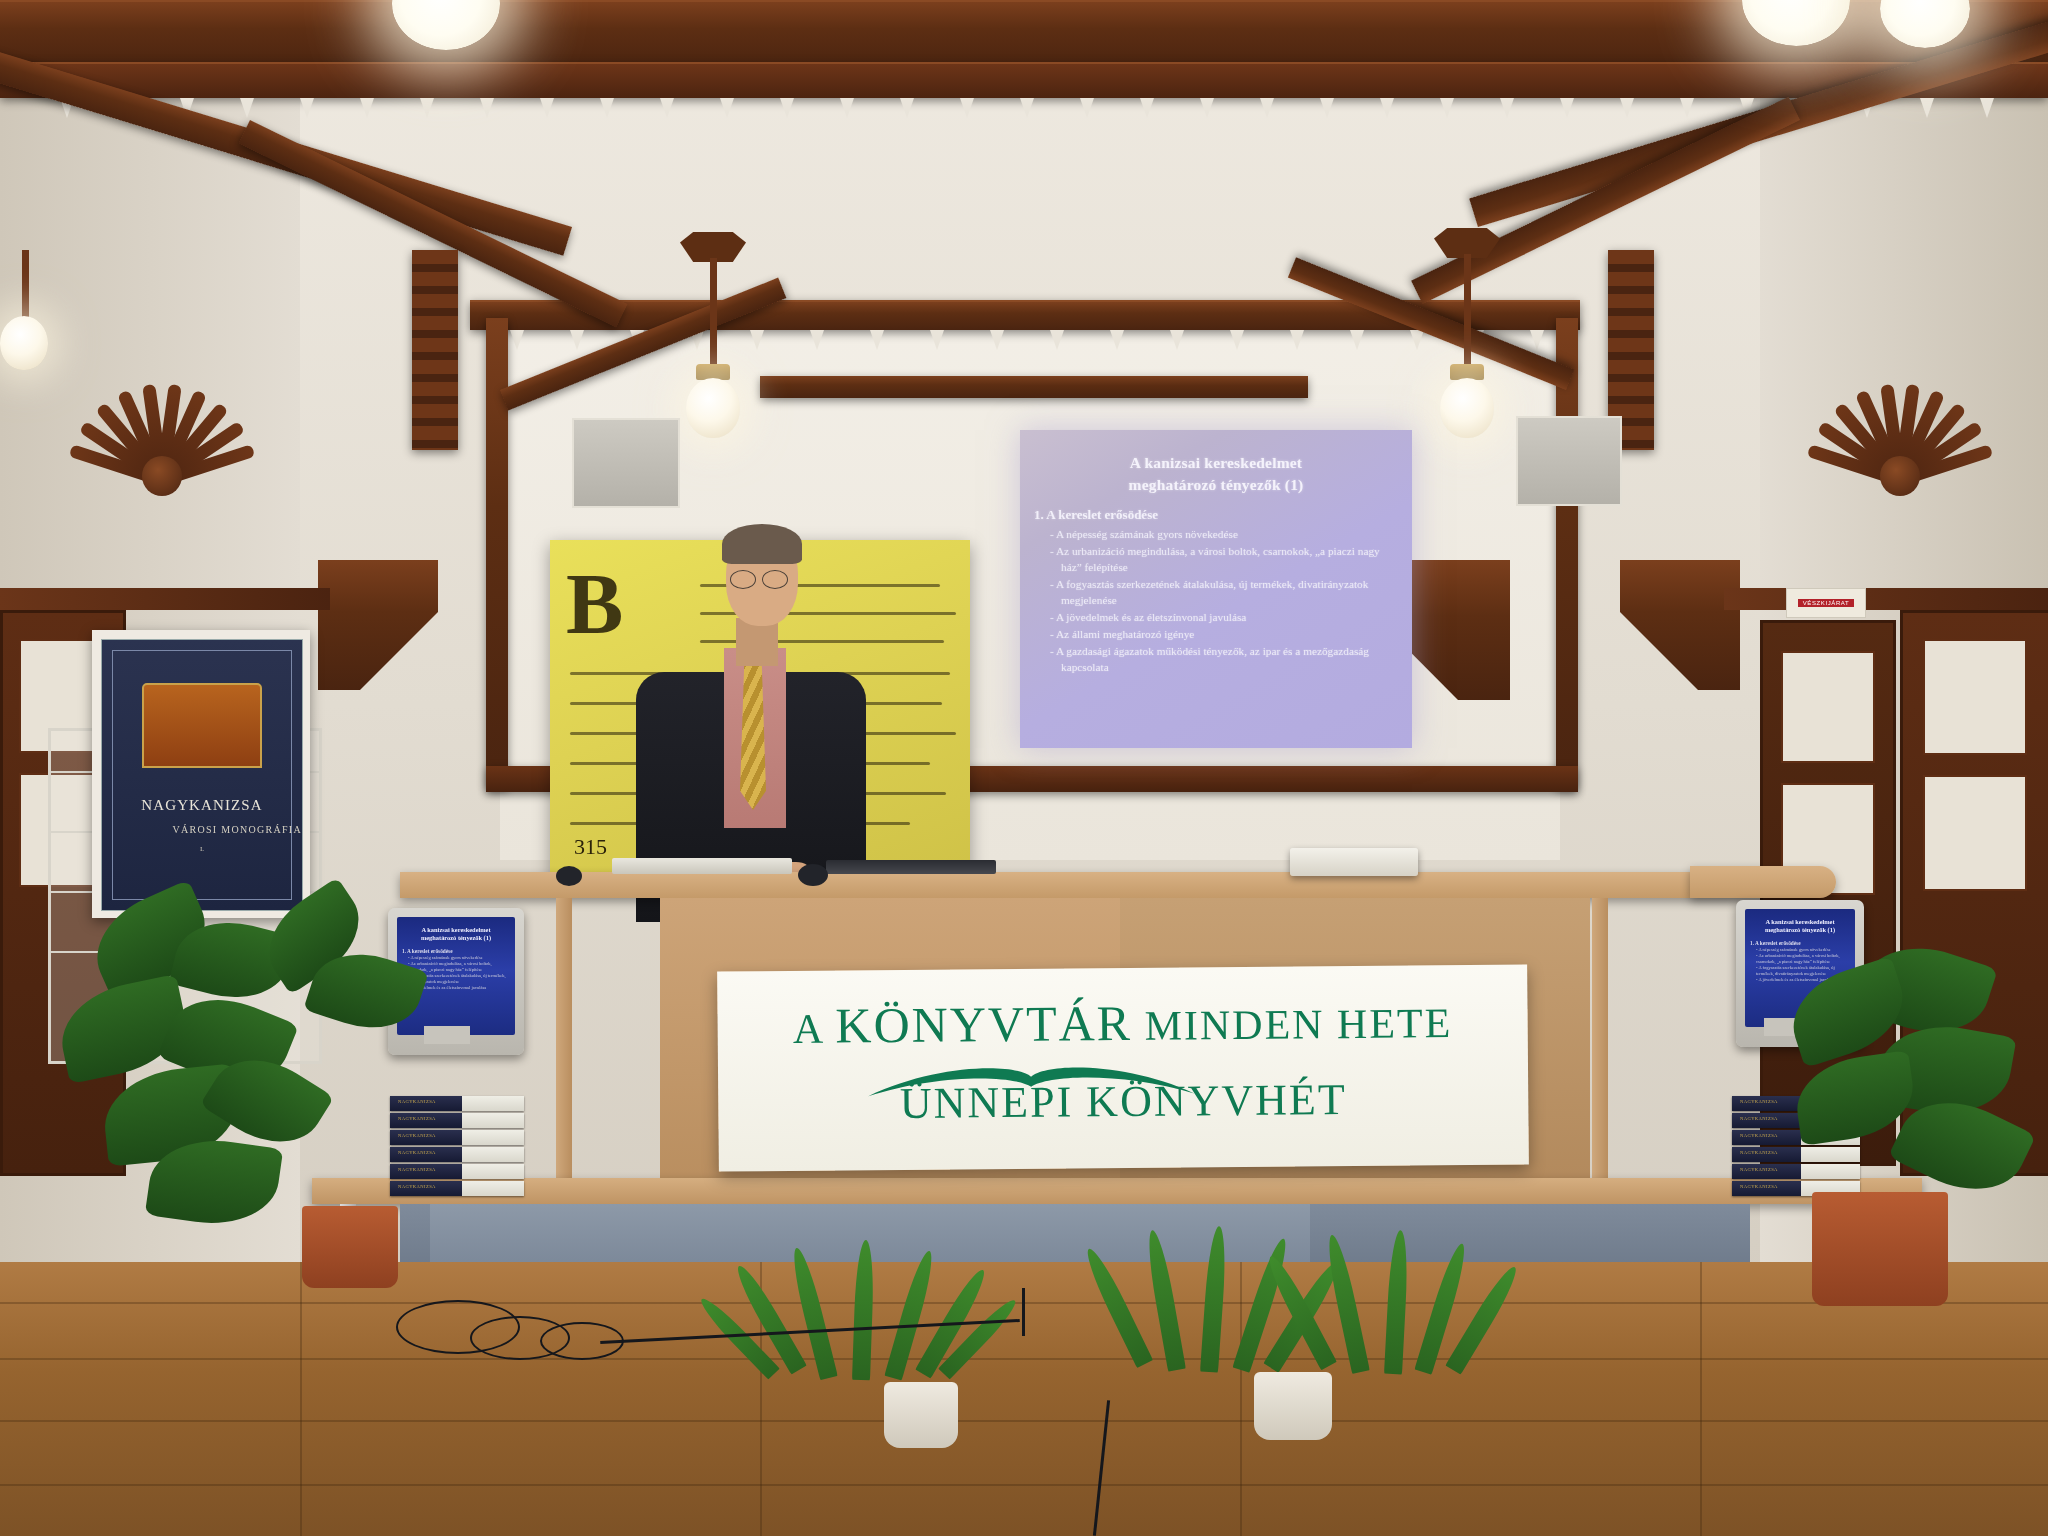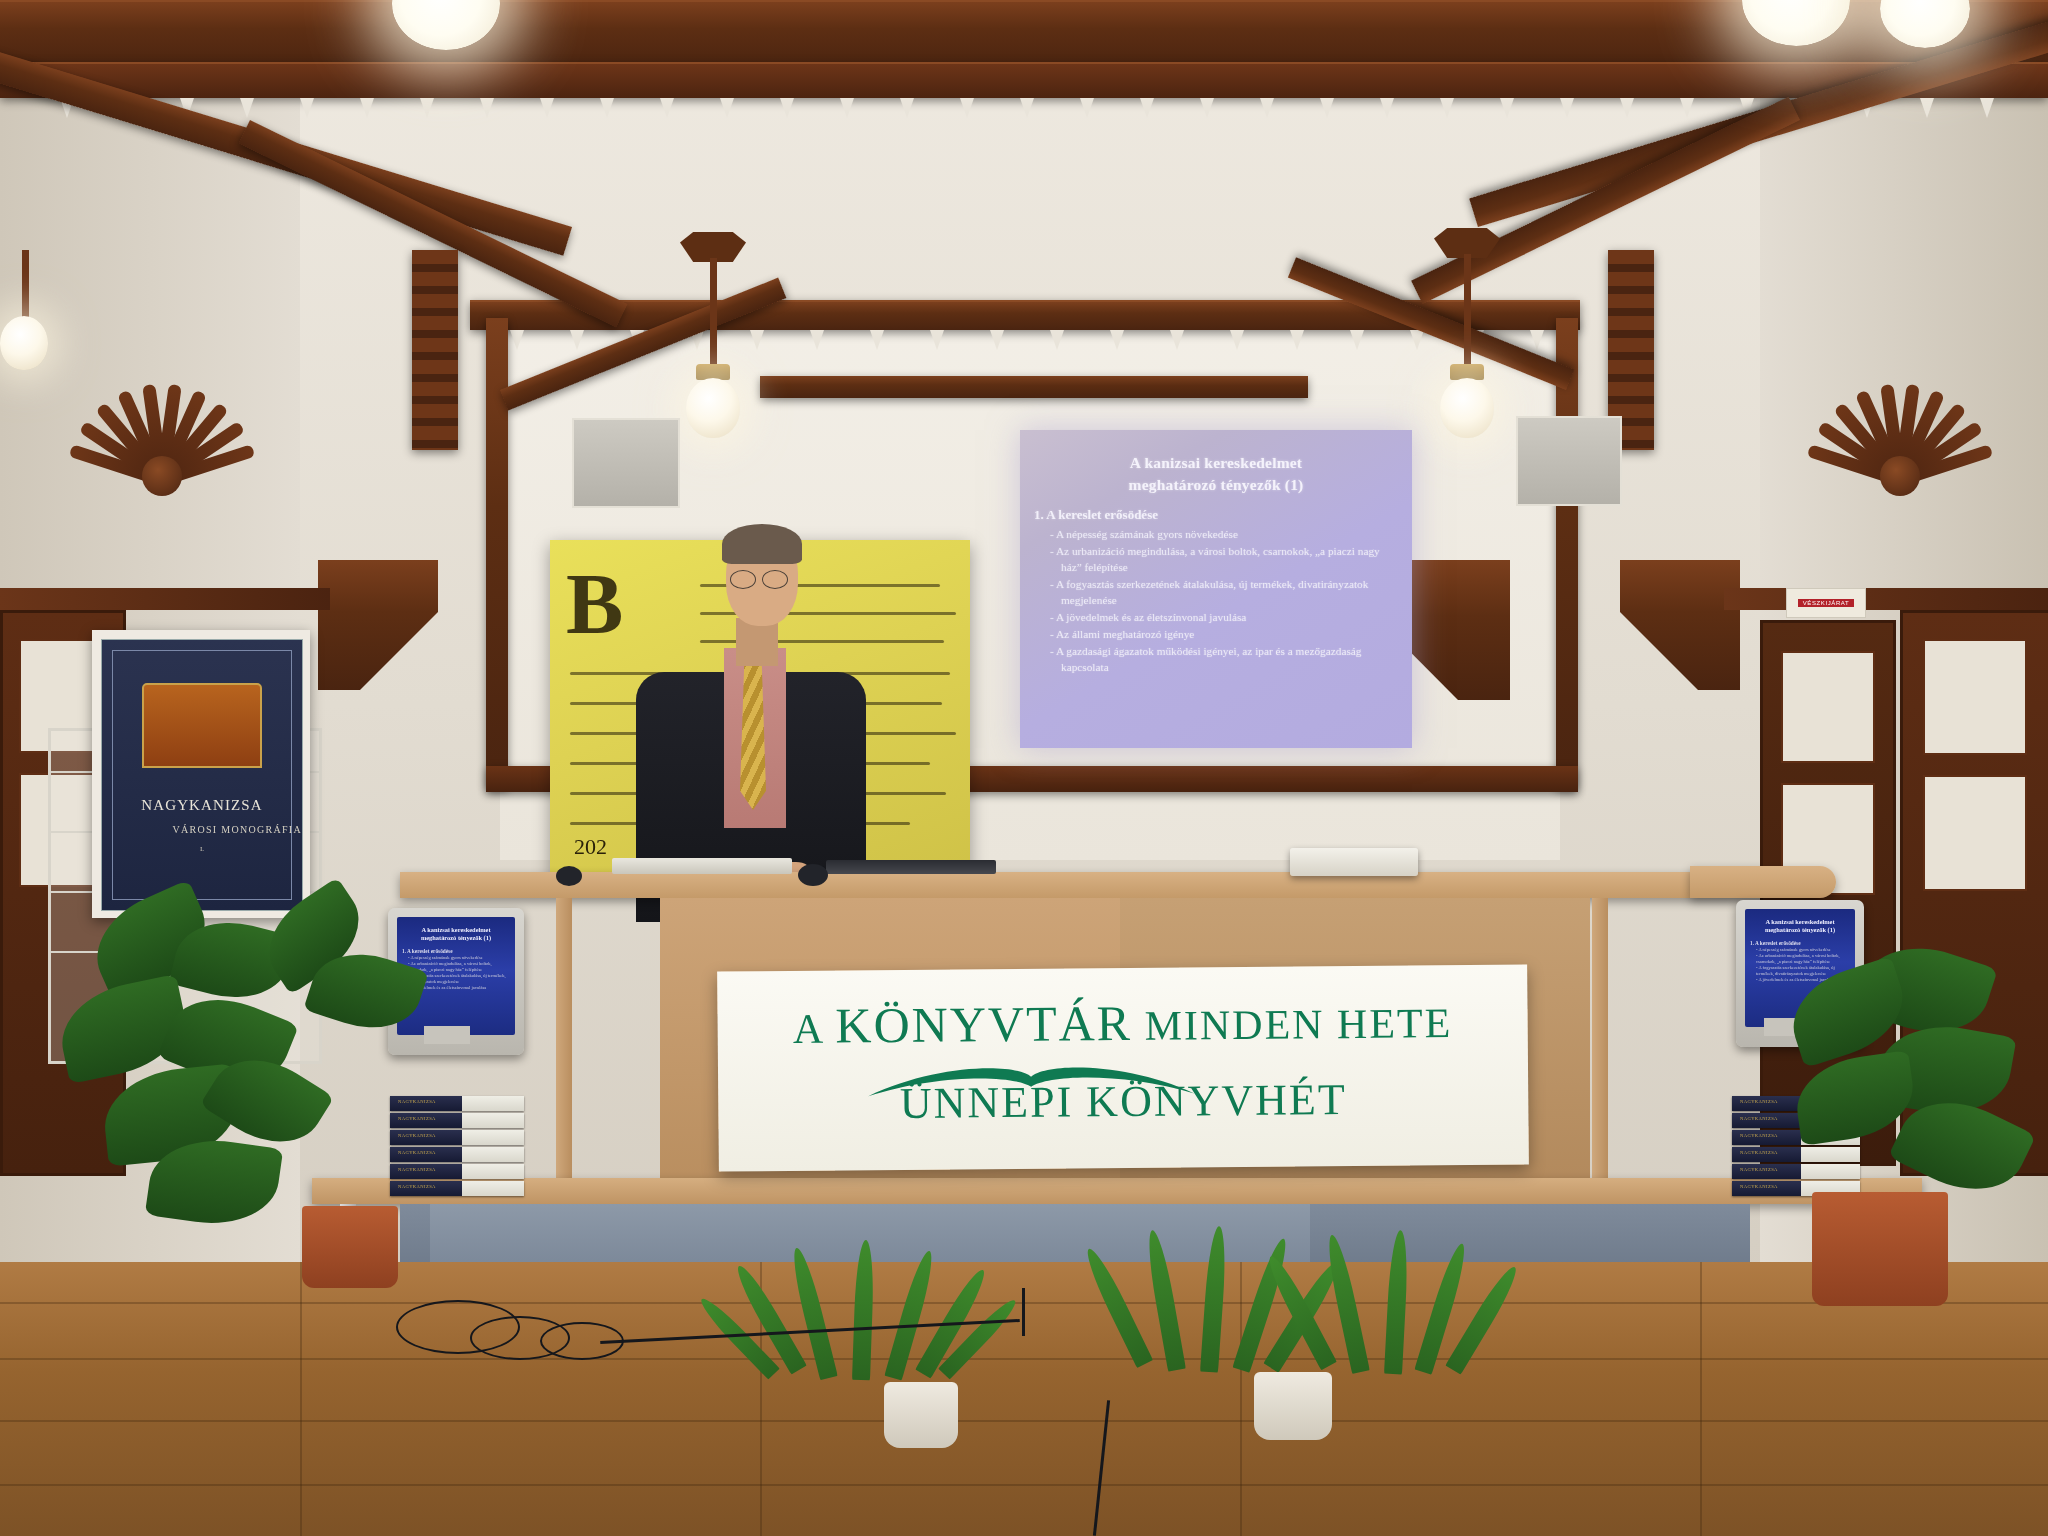--- a/index.html
+++ b/index.html
@@ -347,21 +347,21 @@
       <div>A kanizsai kereskedelmet</div>
       <div>meghatározó tényezők (1)</div>
     </div>
     <div class="slide-head">1. A kereslet erősödése</div>
     <ul class="slide-list">
       <li>- A népesség számának gyors növekedése</li>
       <li>- Az urbanizáció megindulása, a városi boltok, csarnokok, „a piaczi nagy ház” felépítése</li>
       <li>- A fogyasztás szerkezetének átalakulása, új termékek, divatirányzatok megjelenése</li>
       <li>- A jövedelmek és az életszínvonal javulása</li>
       <li>- Az állami meghatározó igénye</li>
-      <li>- A gazdasági ágazatok működési igényei, az ipar és a mezőgazdaság kapcsolata</li>
+      <li>- A gazdasági ágazatok működési tényezők, az ipar és a mezőgazdaság kapcsolata</li>
     </ul>
   </div>
 
   <div class="rack" style="left:48px;top:728px;width:268px;height:330px;">
     <div class="rack-bar" style="left:0;top:40px;right:0;"></div>
     <div class="rack-bar" style="left:0;top:100px;right:0;"></div>
     <div class="rack-bar" style="left:0;top:160px;right:0;"></div>
     <div class="rack-bar" style="left:0;top:220px;right:0;"></div>
   </div>
   <div class="poster" style="left:92px;top:630px;width:200px;height:270px;">
@@ -379,21 +379,21 @@
     <div class="cline" style="left:150px;top:44px;width:240px;"></div>
     <div class="cline" style="left:150px;top:72px;width:256px;"></div>
     <div class="cline" style="left:150px;top:100px;width:244px;"></div>
     <div class="cline" style="left:20px;top:132px;width:380px;"></div>
     <div class="cline" style="left:20px;top:162px;width:372px;"></div>
     <div class="cline" style="left:20px;top:192px;width:386px;"></div>
     <div class="cline" style="left:20px;top:222px;width:360px;"></div>
     <div class="cline" style="left:20px;top:252px;width:376px;"></div>
     <div class="cline" style="left:20px;top:282px;width:340px;"></div>
     <div style="position:absolute;left:24px;top:294px;font-size:22px;color:#2a2109;
-         font-family:'Liberation Serif',serif;">202</div>
+         font-family:'Liberation Serif',serif;">315</div>
   </div>
 
   <div class="p-jacket" style="left:636px;top:672px;width:230px;height:250px;
        border-radius:28px 28px 0 0;"></div>
   <div class="p-shirt" style="left:724px;top:648px;width:62px;height:180px;"></div>
   <div class="p-tie" style="left:740px;top:650px;width:26px;height:160px;
        clip-path:polygon(18% 0,82% 0,100% 88%,50% 100%,0 88%);"></div>
   <div class="p-neck" style="left:736px;top:618px;width:42px;height:48px;"></div>
   <div class="p-head" style="left:726px;top:530px;width:72px;height:96px;"></div>
   <div class="p-hair" style="left:722px;top:524px;width:80px;height:40px;"></div>

